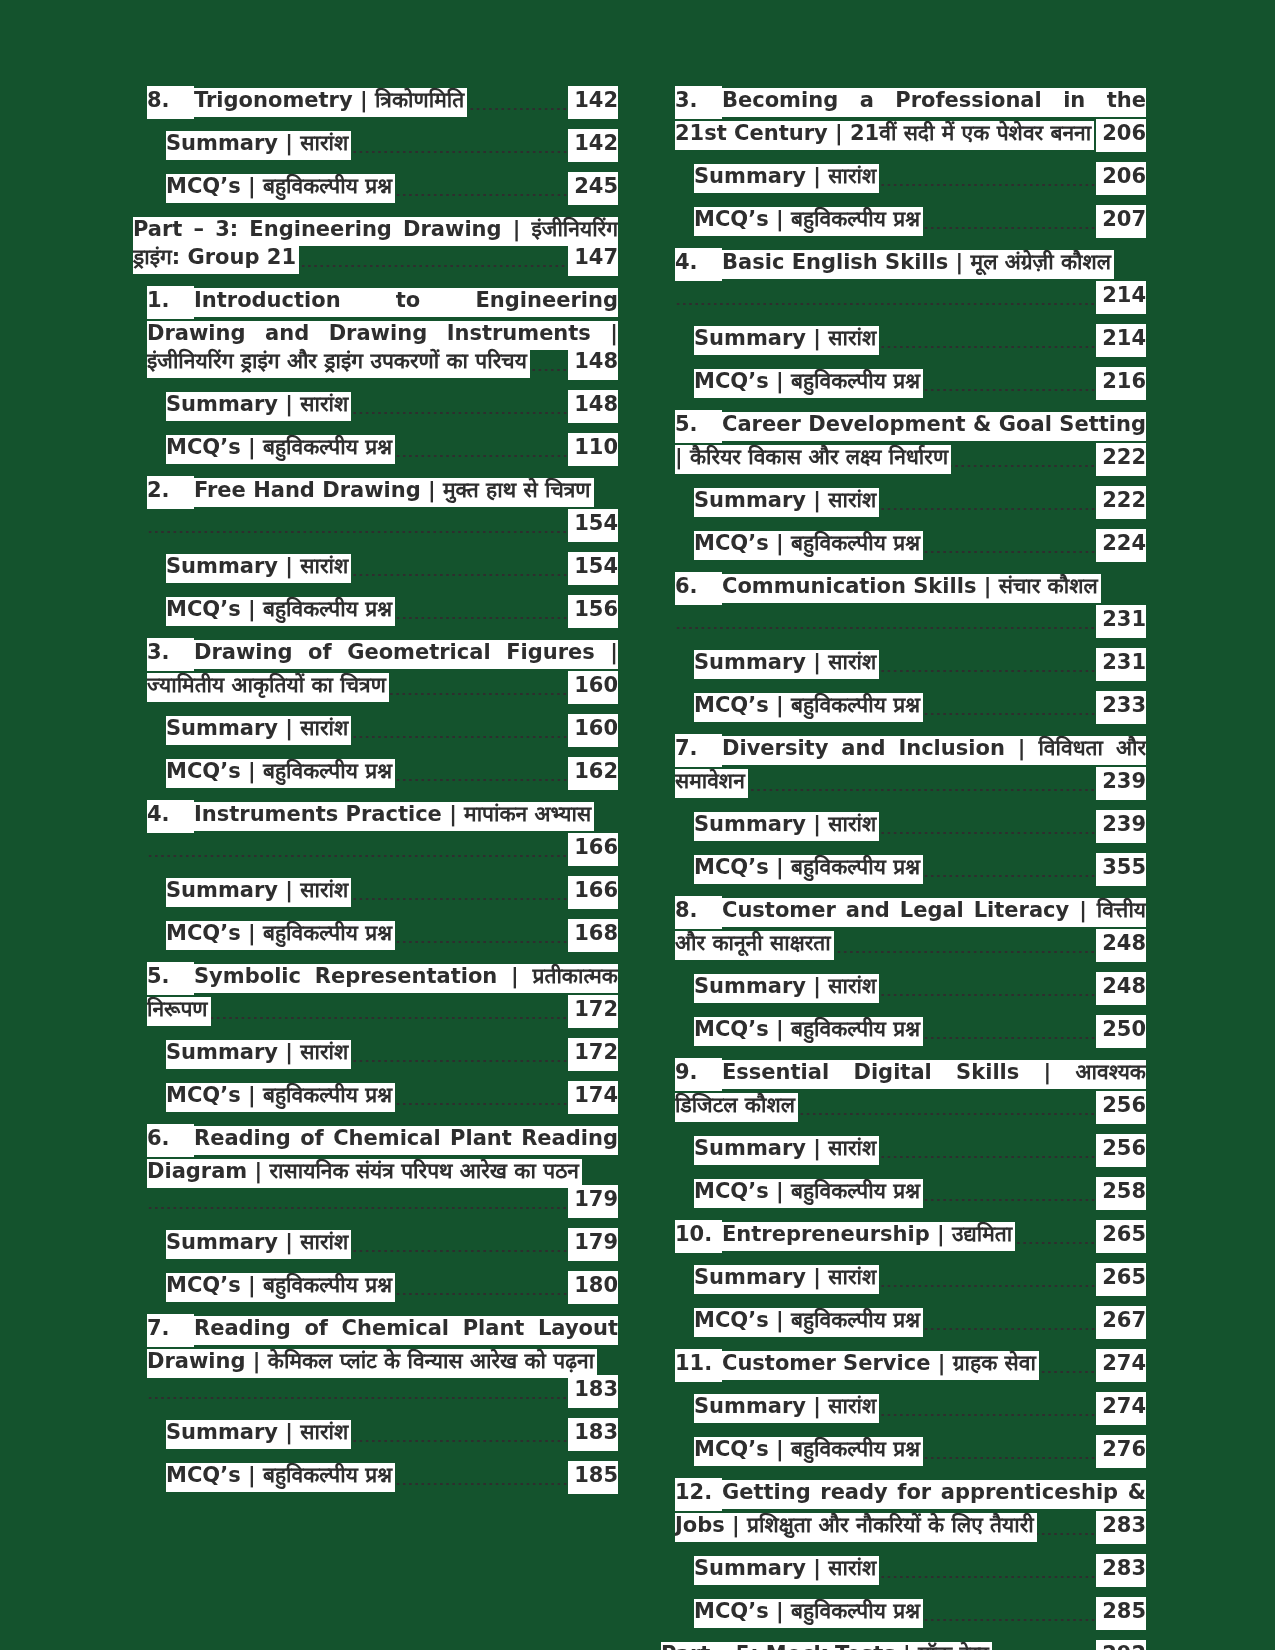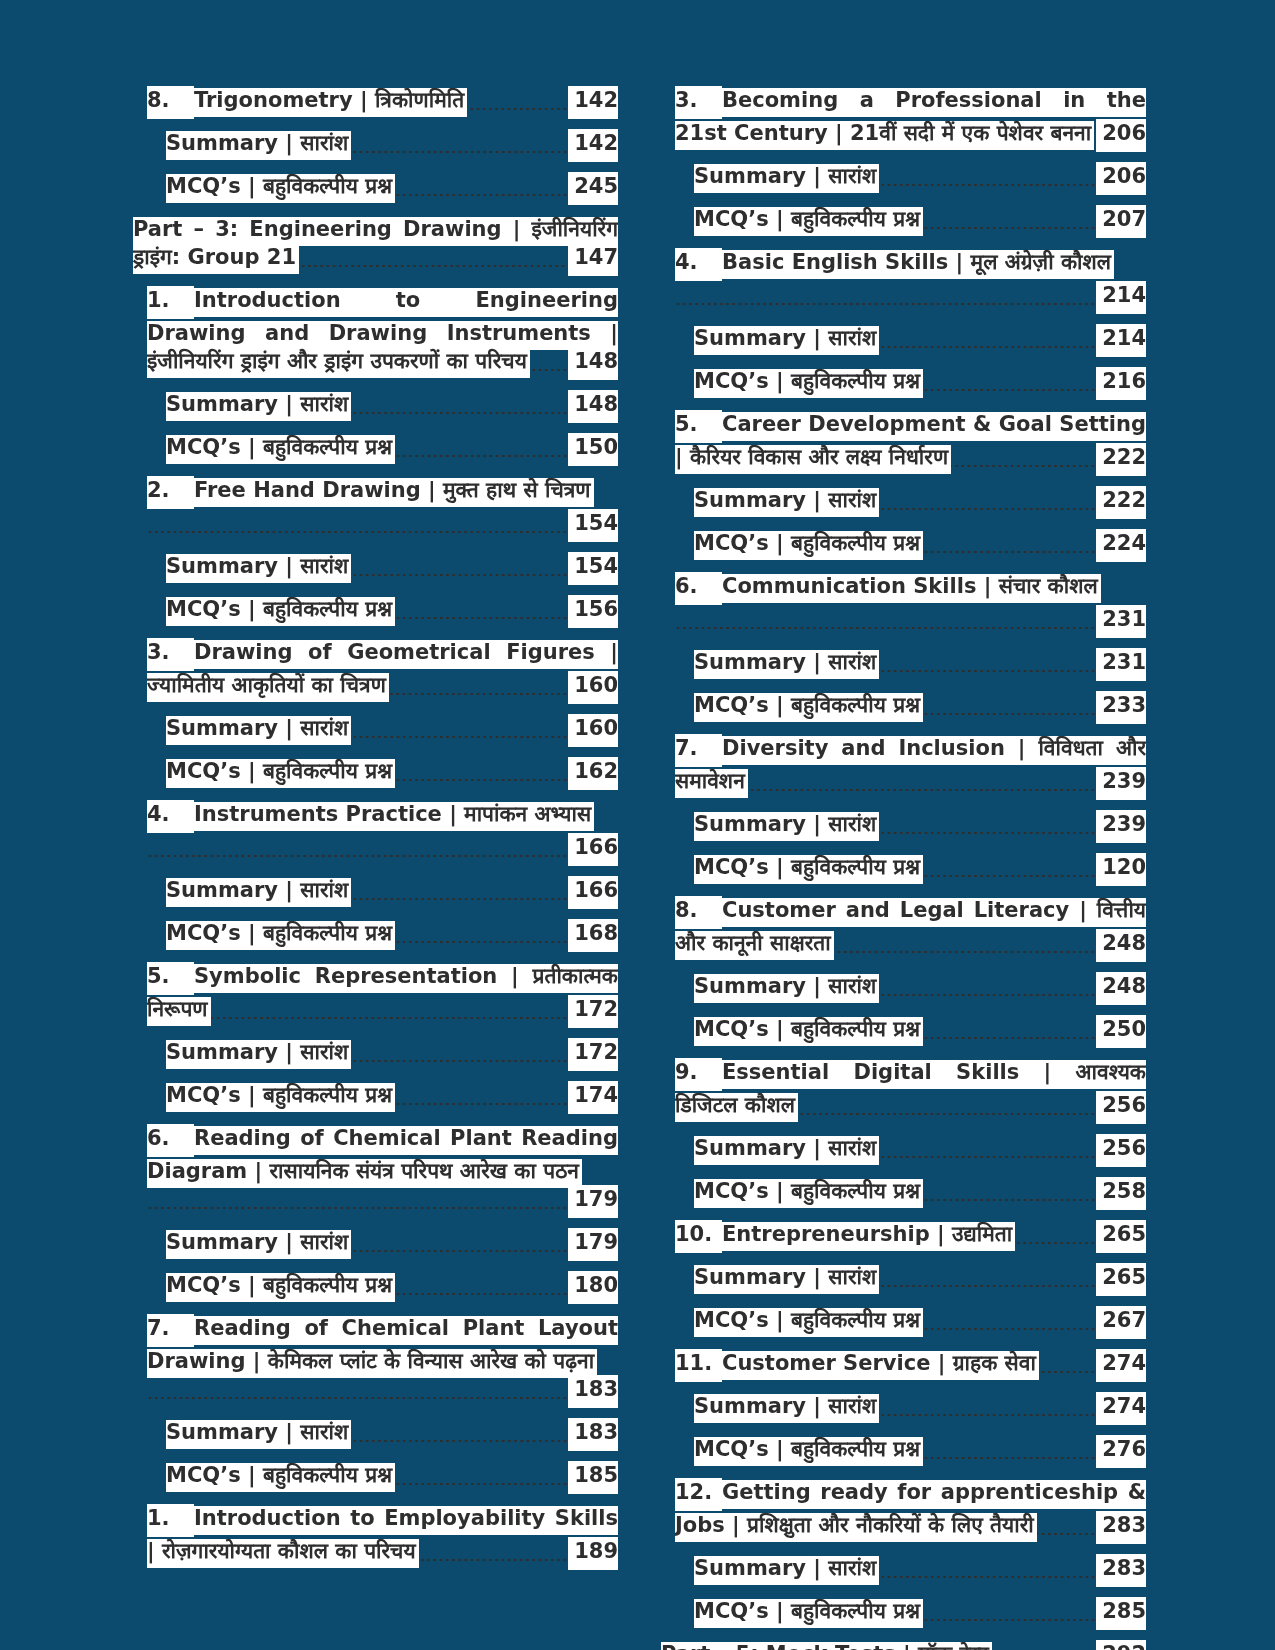--- a/index.html
+++ b/index.html
@@ -3,21 +3,21 @@
 <meta charset="utf-8">
 <style>
   * { margin: 0; padding: 0; box-sizing: border-box; }
   html, body {
     width: 1275px; height: 1650px;
     background: #ffffff;
   }
   .page {
     position: relative;
     width: 1275px; height: 1650px;
-    background: #0c4a6e;
+    background: #14532d;
     font-family: "DejaVu Sans", "Liberation Sans", sans-serif;
     font-weight: 600;
     color: #2e2e2e;
     overflow: hidden;
   }
   .col {
     position: absolute;
     top: 86px;
     width: 497px;
     font-size: 21px;
@@ -63,57 +63,56 @@
 <body>
 
 <div class="page">
   <div class="col col-left">
       <div class="entry chapter"><span class="num">8.</span><span class="title">Trigonometry | त्रिकोणमिति</span><span class="page-num">142</span></div>
       <div class="entry sub"><span class="title">Summary | सारांश</span><span class="page-num">142</span></div>
       <div class="entry sub"><span class="title">MCQ’s | बहुविकल्पीय प्रश्न</span><span class="page-num">245</span></div>
       <div class="entry part"><span class="title">Part – 3: Engineering Drawing | इंजीनियरिंग ड्राइंग: Group 21</span><span class="page-num">147</span></div>
       <div class="entry chapter"><span class="num">1.</span><span class="title">Introduction to Engineering Drawing and Drawing Instruments | इंजीनियरिंग ड्राइंग और ड्राइंग उपकरणों का परिचय</span><span class="page-num">148</span></div>
       <div class="entry sub"><span class="title">Summary | सारांश</span><span class="page-num">148</span></div>
-      <div class="entry sub"><span class="title">MCQ’s | बहुविकल्पीय प्रश्न</span><span class="page-num">150</span></div>
+      <div class="entry sub"><span class="title">MCQ’s | बहुविकल्पीय प्रश्न</span><span class="page-num">110</span></div>
       <div class="entry chapter"><span class="num">2.</span><span class="title">Free Hand Drawing | मुक्त हाथ से चित्रण</span><span class="page-num">154</span></div>
       <div class="entry sub"><span class="title">Summary | सारांश</span><span class="page-num">154</span></div>
       <div class="entry sub"><span class="title">MCQ’s | बहुविकल्पीय प्रश्न</span><span class="page-num">156</span></div>
       <div class="entry chapter"><span class="num">3.</span><span class="title">Drawing of Geometrical Figures | ज्यामितीय आकृतियों का चित्रण</span><span class="page-num">160</span></div>
       <div class="entry sub"><span class="title">Summary | सारांश</span><span class="page-num">160</span></div>
       <div class="entry sub"><span class="title">MCQ’s | बहुविकल्पीय प्रश्न</span><span class="page-num">162</span></div>
       <div class="entry chapter"><span class="num">4.</span><span class="title">Instruments Practice | मापांकन अभ्यास</span><span class="page-num">166</span></div>
       <div class="entry sub"><span class="title">Summary | सारांश</span><span class="page-num">166</span></div>
       <div class="entry sub"><span class="title">MCQ’s | बहुविकल्पीय प्रश्न</span><span class="page-num">168</span></div>
       <div class="entry chapter"><span class="num">5.</span><span class="title">Symbolic Representation | प्रतीकात्मक निरूपण</span><span class="page-num">172</span></div>
       <div class="entry sub"><span class="title">Summary | सारांश</span><span class="page-num">172</span></div>
       <div class="entry sub"><span class="title">MCQ’s | बहुविकल्पीय प्रश्न</span><span class="page-num">174</span></div>
       <div class="entry chapter"><span class="num">6.</span><span class="title">Reading of Chemical Plant Reading Diagram | रासायनिक संयंत्र परिपथ आरेख का पठन</span><span class="page-num">179</span></div>
       <div class="entry sub"><span class="title">Summary | सारांश</span><span class="page-num">179</span></div>
       <div class="entry sub"><span class="title">MCQ’s | बहुविकल्पीय प्रश्न</span><span class="page-num">180</span></div>
       <div class="entry chapter"><span class="num">7.</span><span class="title">Reading of Chemical Plant Layout Drawing | केमिकल प्लांट के विन्यास आरेख को पढ़ना</span><span class="page-num">183</span></div>
       <div class="entry sub"><span class="title">Summary | सारांश</span><span class="page-num">183</span></div>
       <div class="entry sub"><span class="title">MCQ’s | बहुविकल्पीय प्रश्न</span><span class="page-num">185</span></div>
-      <div class="entry chapter"><span class="num">1.</span><span class="title">Introduction to Employability Skills | रोज़गारयोग्यता कौशल का परिचय</span><span class="page-num">189</span></div>
     </div>
   <div class="col col-right">
       <div class="entry chapter"><span class="num">3.</span><span class="title">Becoming a Professional in the 21st Century | 21वीं सदी में एक पेशेवर बनना</span><span class="page-num">206</span></div>
       <div class="entry sub"><span class="title">Summary | सारांश</span><span class="page-num">206</span></div>
       <div class="entry sub"><span class="title">MCQ’s | बहुविकल्पीय प्रश्न</span><span class="page-num">207</span></div>
       <div class="entry chapter"><span class="num">4.</span><span class="title">Basic English Skills | मूल अंग्रेज़ी कौशल</span><span class="page-num">214</span></div>
       <div class="entry sub"><span class="title">Summary | सारांश</span><span class="page-num">214</span></div>
       <div class="entry sub"><span class="title">MCQ’s | बहुविकल्पीय प्रश्न</span><span class="page-num">216</span></div>
       <div class="entry chapter"><span class="num">5.</span><span class="title">Career Development &amp; Goal Setting | कैरियर विकास और लक्ष्य निर्धारण</span><span class="page-num">222</span></div>
       <div class="entry sub"><span class="title">Summary | सारांश</span><span class="page-num">222</span></div>
       <div class="entry sub"><span class="title">MCQ’s | बहुविकल्पीय प्रश्न</span><span class="page-num">224</span></div>
       <div class="entry chapter"><span class="num">6.</span><span class="title">Communication Skills | संचार कौशल</span><span class="page-num">231</span></div>
       <div class="entry sub"><span class="title">Summary | सारांश</span><span class="page-num">231</span></div>
       <div class="entry sub"><span class="title">MCQ’s | बहुविकल्पीय प्रश्न</span><span class="page-num">233</span></div>
       <div class="entry chapter"><span class="num">7.</span><span class="title">Diversity and Inclusion | विविधता और समावेशन</span><span class="page-num">239</span></div>
       <div class="entry sub"><span class="title">Summary | सारांश</span><span class="page-num">239</span></div>
-      <div class="entry sub"><span class="title">MCQ’s | बहुविकल्पीय प्रश्न</span><span class="page-num">120</span></div>
+      <div class="entry sub"><span class="title">MCQ’s | बहुविकल्पीय प्रश्न</span><span class="page-num">355</span></div>
       <div class="entry chapter"><span class="num">8.</span><span class="title">Customer and Legal Literacy | वित्तीय और कानूनी साक्षरता</span><span class="page-num">248</span></div>
       <div class="entry sub"><span class="title">Summary | सारांश</span><span class="page-num">248</span></div>
       <div class="entry sub"><span class="title">MCQ’s | बहुविकल्पीय प्रश्न</span><span class="page-num">250</span></div>
       <div class="entry chapter"><span class="num">9.</span><span class="title">Essential Digital Skills | आवश्यक डिजिटल कौशल</span><span class="page-num">256</span></div>
       <div class="entry sub"><span class="title">Summary | सारांश</span><span class="page-num">256</span></div>
       <div class="entry sub"><span class="title">MCQ’s | बहुविकल्पीय प्रश्न</span><span class="page-num">258</span></div>
       <div class="entry chapter"><span class="num">10.</span><span class="title">Entrepreneurship | उद्यमिता</span><span class="page-num">265</span></div>
       <div class="entry sub"><span class="title">Summary | सारांश</span><span class="page-num">265</span></div>
       <div class="entry sub"><span class="title">MCQ’s | बहुविकल्पीय प्रश्न</span><span class="page-num">267</span></div>
       <div class="entry chapter"><span class="num">11.</span><span class="title">Customer Service | ग्राहक सेवा</span><span class="page-num">274</span></div>

